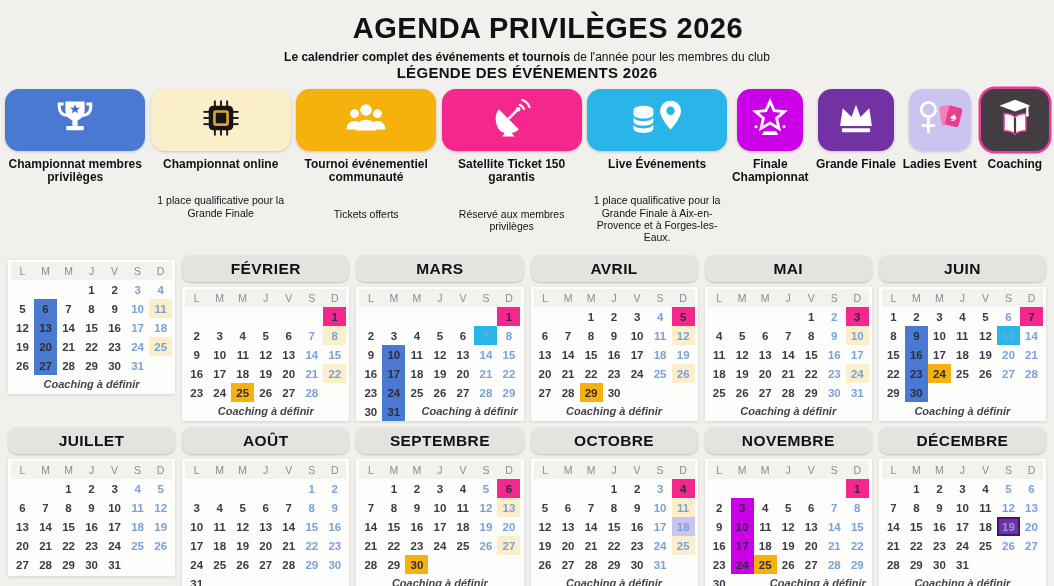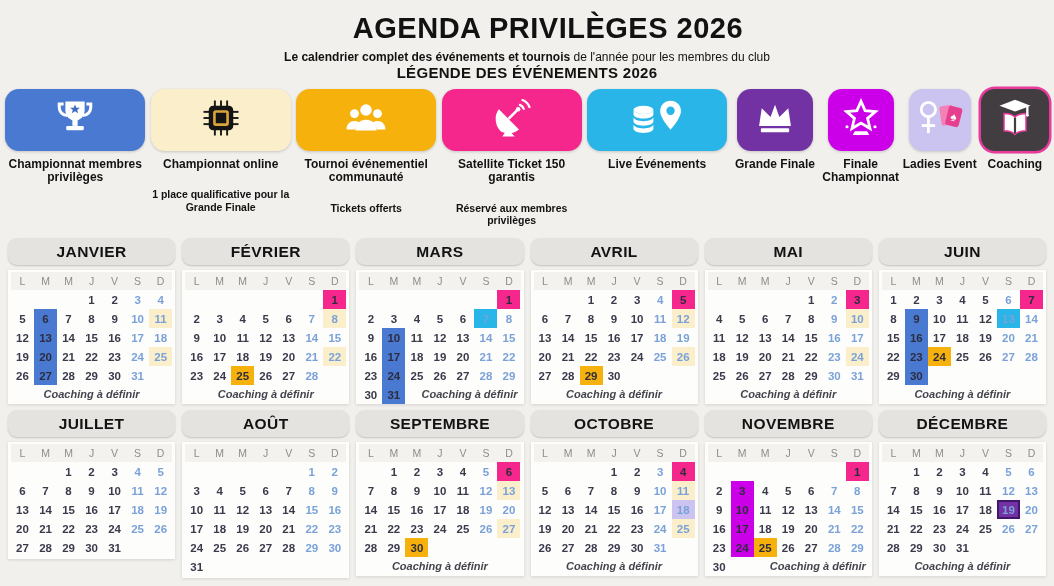--- a/index.html
+++ b/index.html
@@ -23,21 +23,21 @@
   .legend-item.sm-2 { width:92px; }
   .legend-item.sm-3 { width:78px; }
   .legend-item.sm-4 { width:74px; }
   .legend-box { height:62px; border-radius:14px; display:flex; align-items:center; justify-content:center; box-shadow:0 1px 3px rgba(0,0,0,.18); }
   .legend-item.wide .legend-box { width:140px; }
   .legend-item.sm-1 .legend-box { width:66px; }
   .legend-item.sm-2 .legend-box { width:76px; }
   .legend-item.sm-3 .legend-box { width:62px; }
   .legend-item.sm-4 .legend-box { width:68px; }
   .legend-label { font-size:12px; font-weight:800; margin-top:7px; line-height:1.12; }
-  .legend-desc { font-size:10.5px; font-weight:700; margin-top:17px; line-height:1.15; }
+  .legend-desc { font-size:10.5px; font-weight:400; margin-top:23px; line-height:1.15; }
 
   .months { display:grid; grid-template-columns:repeat(6,1fr); gap:6px 7px; padding:0 8px; margin-top:12px; align-items:start; }
   .month-title { background:#e5e3e0; border-radius:9px; text-align:center; font-weight:800; font-size:15.5px; padding:5px 0 4px; letter-spacing:.4px; box-shadow:0 1px 2px rgba(0,0,0,.2); }
   .month-body { background:#fdfdfc; margin-top:5px; padding:2px 3px 2px; box-shadow:0 1px 3px rgba(0,0,0,.12); }
   .weekdays { display:grid; grid-template-columns:repeat(7,1fr); background:#f3f2ef; }
   .weekdays span { text-align:center; font-size:10.5px; color:#8d8d8d; padding:3px 0; }
   .days { display:grid; grid-template-columns:repeat(7,1fr); }
   .day { text-align:center; font-size:11.5px; font-weight:700; color:#3a3a4b; padding:3px 0 2px; line-height:14px; }
   .day.we { color:#7aa2d8; }
   .day.evdark { color:#2d2d3d; }
@@ -124,40 +124,41 @@
         <span class="legend-icon"><svg width="56" height="42" viewBox="0 0 62 46" fill="#fff">
             <ellipse cx="16" cy="14" rx="11" ry="4.5"></ellipse>
             <path d="M5 14v5c0 2.5 4.9 4.5 11 4.5s11-2 11-4.5v-5c0 2.5-4.9 4.5-11 4.5S5 16.5 5 14z"></path>
             <path d="M5 22v5c0 2.5 4.9 4.5 11 4.5s11-2 11-4.5v-5c0 2.5-4.9 4.5-11 4.5S5 24.5 5 22z"></path>
             <path d="M5 30v5c0 2.5 4.9 4.5 11 4.5s11-2 11-4.5v-5c0 2.5-4.9 4.5-11 4.5S5 32.5 5 30z"></path>
             <path d="M46 4c-6.6 0-11.5 4.9-11.5 11.3C34.5 23.5 46 36 46 36s11.5-12.5 11.5-20.7C57.5 8.9 52.6 4 46 4z"></path>
             <circle cx="46" cy="15" r="4.6" fill="#29b5e8"></circle>
           </svg></span>
       </div>
       <div class="legend-label">Live Événements</div>
-    </div>
-    <div class="legend-item sm-2">
-      <div class="legend-box" style="background: rgb(114, 50, 164);">
-        <span class="legend-icon"><svg width="46" height="40" viewBox="0 0 52 44" fill="#fff">
-            <path d="M8 31 11 11l10 10 5-14 5 14 10-10 3 20z"></path>
-            <rect x="10" y="33.5" width="32" height="4.5" rx="1"></rect>
-          </svg></span>
-      </div>
-      <div class="legend-label">Grande Finale</div>
+      <div class="legend-desc">1 place qualificative pour la Grande Finale à Aix-en-Provence et à Forges-les-Eaux.</div>
     </div>
     <div class="legend-item sm-1">
       <div class="legend-box" style="background: rgb(203, 0, 232);">
         <span class="legend-icon"><svg width="42" height="42" viewBox="0 0 48 48">
             <polygon points="24,5 28.7,15.6 40.5,16.6 31.5,24.4 34.3,36 24,29.8 13.7,36 16.5,24.4 7.5,16.6 19.3,15.6" fill="none" stroke="#fff" stroke-width="3.2"></polygon>
             <path d="M17 39h14l2.5 4.5H14.5z" fill="#fff"></path>
             <circle cx="8" cy="34" r="1.8" fill="#fff"></circle>
             <circle cx="40" cy="34" r="1.8" fill="#fff"></circle>
           </svg></span>
       </div>
       <div class="legend-label">Finale Championnat</div>
+    </div>
+    <div class="legend-item sm-2">
+      <div class="legend-box" style="background: rgb(114, 50, 164);">
+        <span class="legend-icon"><svg width="46" height="40" viewBox="0 0 52 44" fill="#fff">
+            <path d="M8 31 11 11l10 10 5-14 5 14 10-10 3 20z"></path>
+            <rect x="10" y="33.5" width="32" height="4.5" rx="1"></rect>
+          </svg></span>
+      </div>
+      <div class="legend-label">Grande Finale</div>
     </div>
     <div class="legend-item sm-3">
       <div class="legend-box" style="background: rgb(203, 195, 240);">
         <span class="legend-icon"><svg width="50" height="42" viewBox="0 0 56 46">
             <g stroke="#fff" stroke-width="3.2" fill="none">
               <circle cx="15" cy="13.5" r="8"></circle>
               <line x1="15" y1="21.5" x2="15" y2="40"></line>
               <line x1="7.5" y1="31.5" x2="22.5" y2="31.5"></line>
             </g>
             <g transform="rotate(-8 36 24)">
@@ -180,21 +181,20 @@
             <rect x="36.2" y="10" width="2.6" height="9" fill="#fff"></rect>
             <circle cx="37.5" cy="20" r="1.6" fill="#fff"></circle>
           </svg></span>
       </div>
       <div class="legend-label">Coaching</div>
     </div>
   </div>
 
 <div class="months">
     <div class="month">
-      <div class="month-title">JANVIER</div>
       <div class="month-body">
         <div class="weekdays">
           <span>L</span>
           <span>M</span>
           <span>M</span>
           <span>J</span>
           <span>V</span>
           <span>S</span>
           <span>D</span>
         </div>

